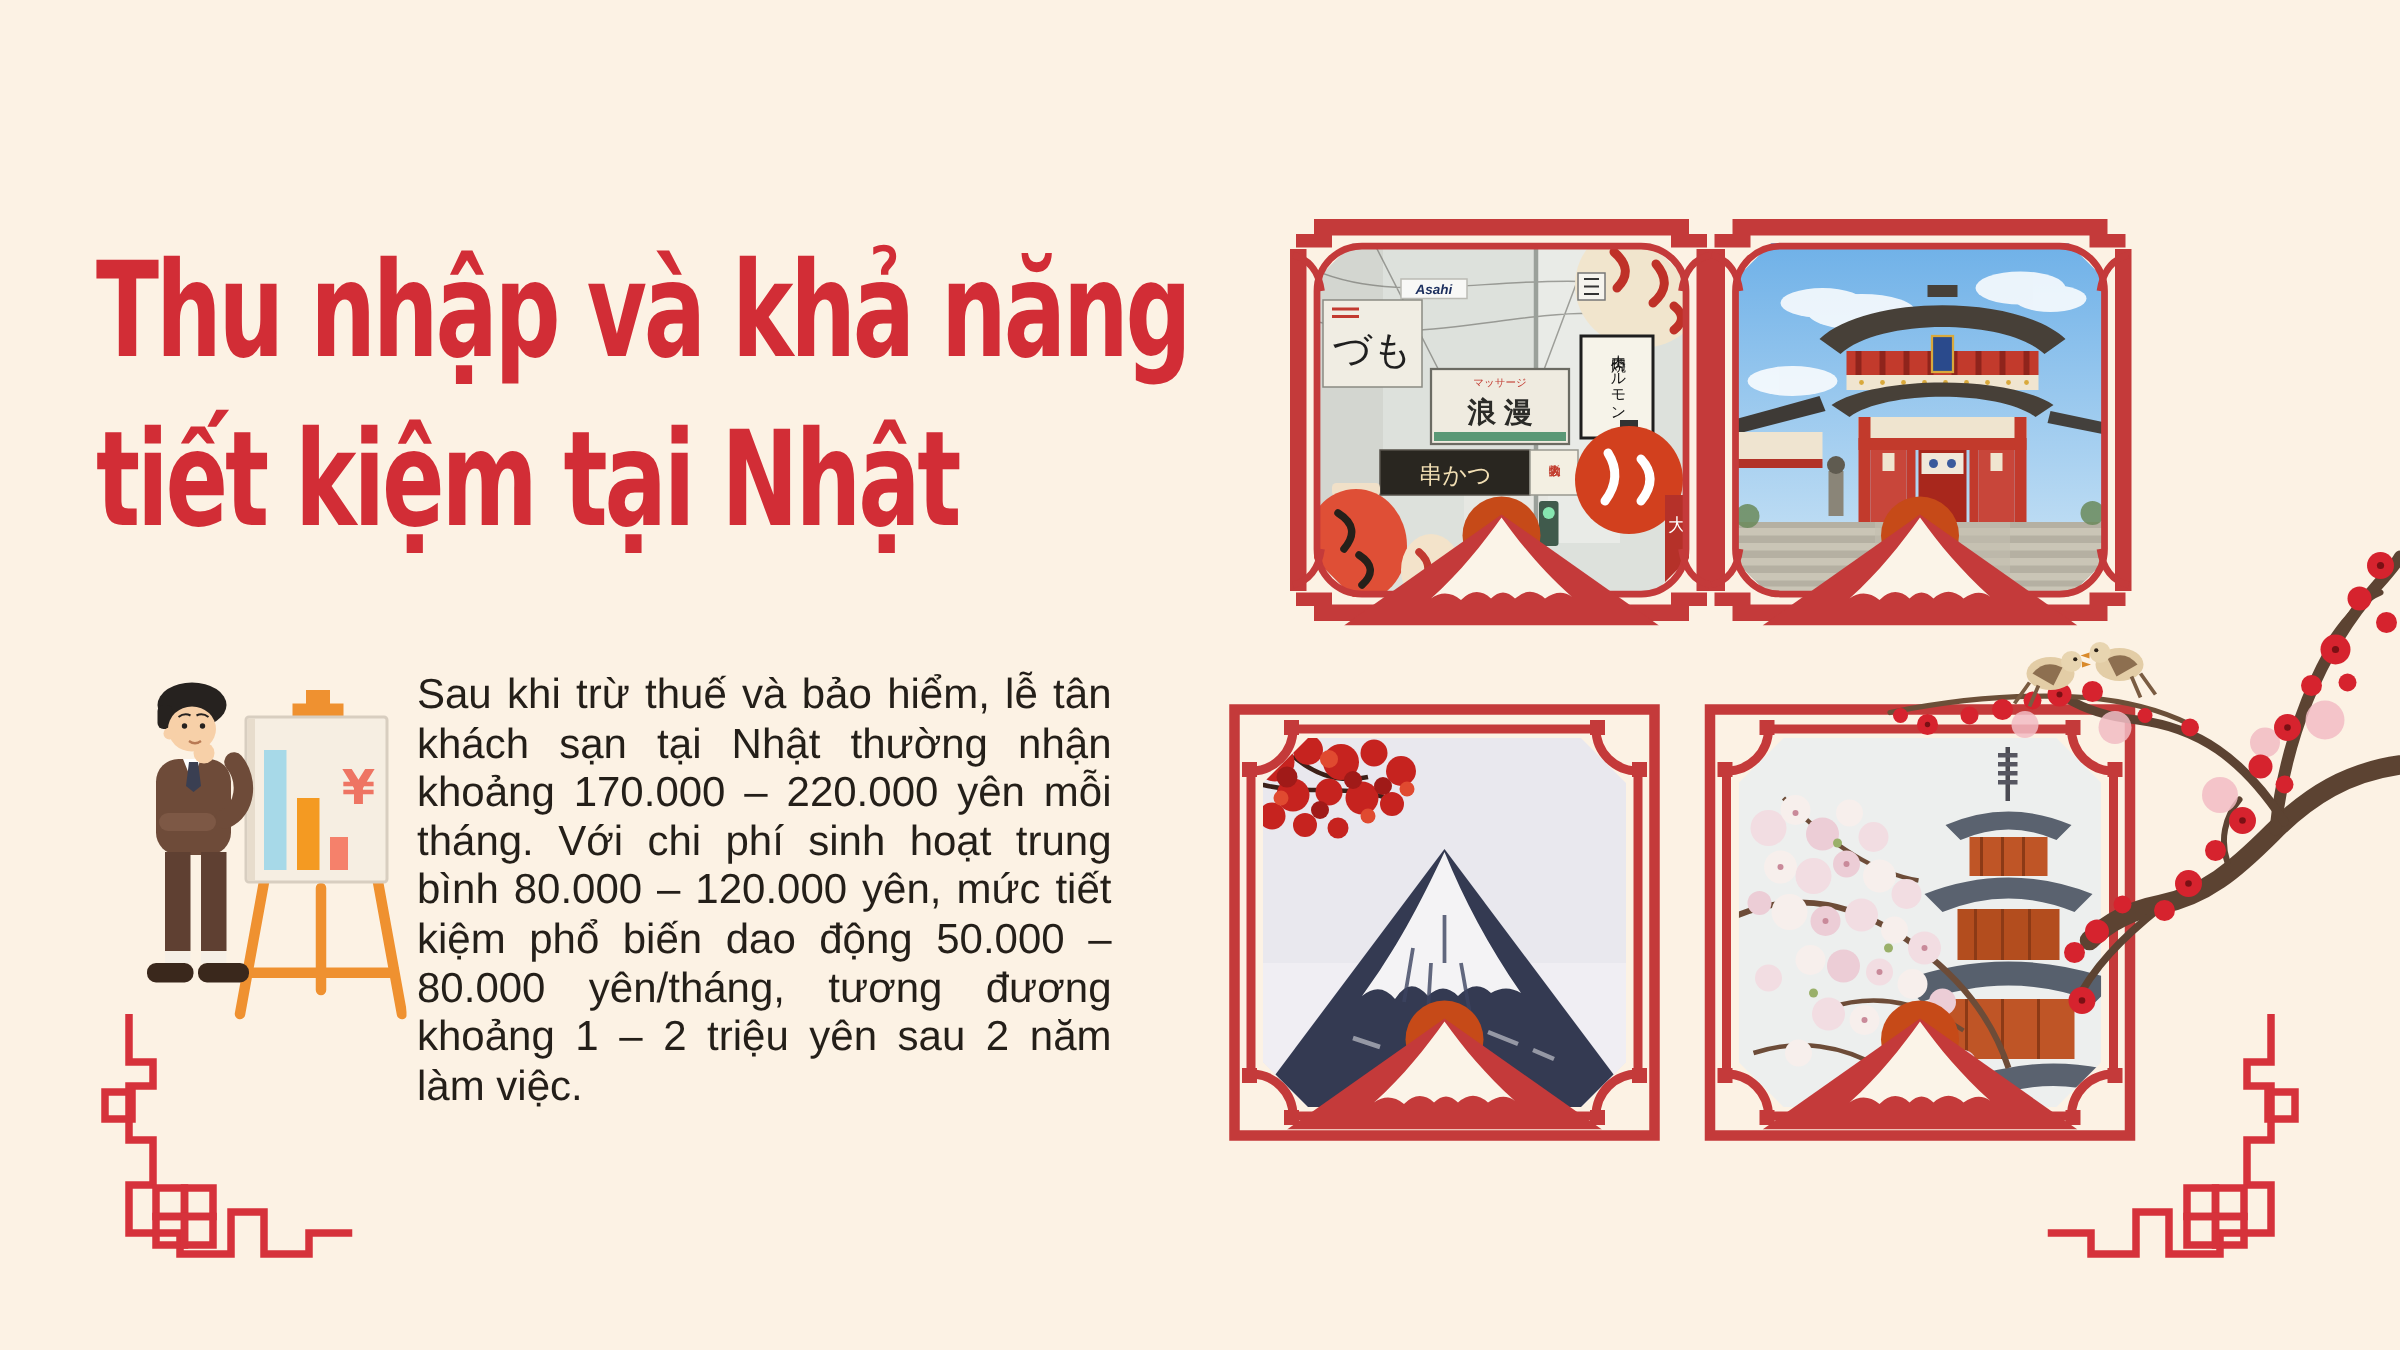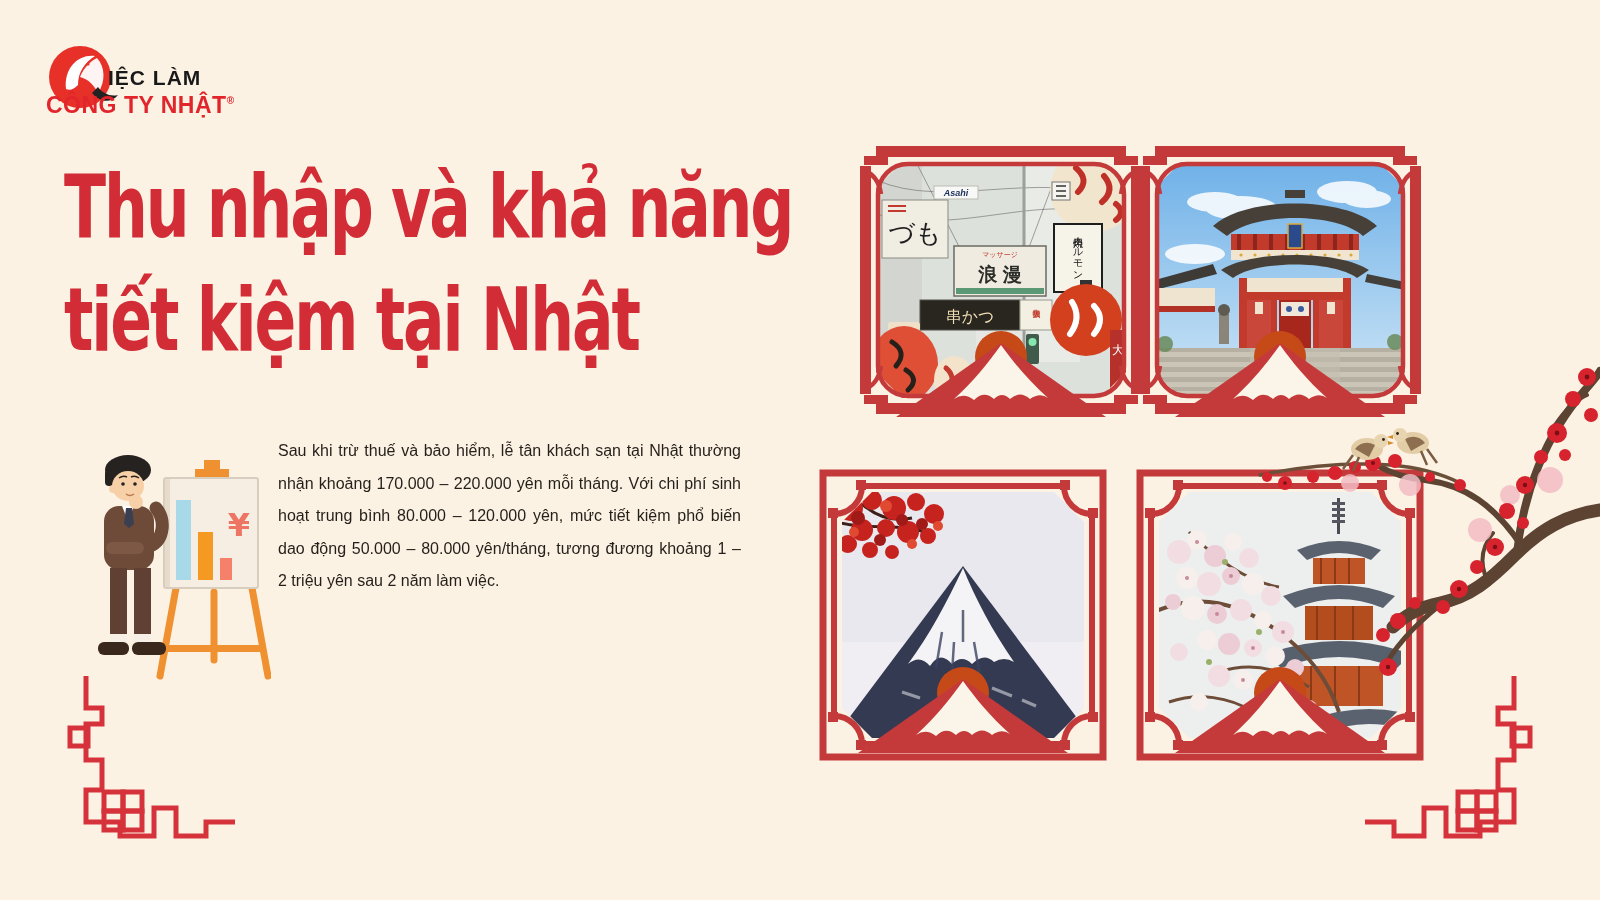--- a/index.html
+++ b/index.html
@@ -10,51 +10,40 @@
   .logo{position:absolute;left:44px;top:40px;width:280px;height:84px;}
   .logo svg{position:absolute;left:0;top:0;}
   .logo .brand-top{position:absolute;left:64px;top:26px;font-weight:bold;font-size:21px;letter-spacing:1px;color:#191919;white-space:nowrap;}
   .logo .brand-bottom{position:absolute;left:2px;top:52px;font-weight:bold;font-size:23px;letter-spacing:.5px;color:#e1252b;white-space:nowrap;}
   .logo .reg{font-size:10px;vertical-align:super;}
 
   
   .heading{position:absolute;left:64px;top:150px;color:#d22d36;font-family:"DejaVu Sans",sans-serif;font-weight:800;font-size:88px;line-height:113px;letter-spacing:-3px;transform:scaleX(.70);transform-origin:left top;white-space:nowrap;}
 
   
-  .body-text{position:absolute;left:278px;top:419px;width:463px;font-size:16px;line-height:32.6px;text-align:justify;color:#241f19;}
+  .body-text{position:absolute;left:278px;top:419px;width:463px;font-size:28px;line-height:32.6px;text-align:justify;color:#241f19;}
 
   
   .frame{position:absolute;margin:0;}
   .frame .photo{position:absolute;overflow:hidden;}
   .frame.style-a .photo{inset:22px 20px;clip-path:polygon(26px 0,calc(100% - 26px) 0,100% 26px,100% calc(100% - 26px),calc(100% - 26px) 100%,26px 100%,0 calc(100% - 26px),0 26px);}
   .frame.style-b .photo{inset:24px;clip-path:polygon(30px 0,calc(100% - 30px) 0,100% 30px,100% calc(100% - 30px),calc(100% - 30px) 100%,30px 100%,0 calc(100% - 30px),0 30px);}
   .frame .photo svg{position:absolute;inset:0;width:100%;height:100%;}
   .frame .frame-border{position:absolute;inset:0;z-index:3;pointer-events:none;}
   .frame .fuji-decal{position:absolute;left:calc(50% - 105px);width:210px;height:92px;z-index:4;pointer-events:none;}
   .frame.style-a .fuji-decal{bottom:3px;}
   .frame.style-b .fuji-decal{bottom:9px;}
 
   .overlay{position:absolute;pointer-events:none;}
 </style>
 </head>
 <body>
 
 <div class="canvas">
 
-  <div class="logo">
-    <svg width="74" height="76" viewBox="0 0 74 76">
-      <circle cx="36" cy="37" r="31" fill="#e73128"></circle>
-      <path d="M22 49 C20 28 34 14 51 16 C41 22 34 32 34 45 C30 49 26 51 22 49 Z" fill="#ffffff"></path>
-      <path d="M53 18 C61 27 62 41 54 53 C50 45 44 39 36 37 C40 27 47 21 53 18 Z" fill="#ffffff" opacity=".95"></path>
-      <path d="M48 53 C56 63 68 63 74 55 C66 57 58 53 54 47 Z" fill="#222222"></path>
-      <circle cx="44" cy="24" r="1.6" fill="#e73128"></circle>
-    </svg>
-    <div class="brand-top">IỆC LÀM</div>
-    <div class="brand-bottom"><span>CÔNG TY NHẬT</span><span class="reg">®</span></div>
-  </div>
 
   <div class="heading">
     <div>Thu nhập và khả năng</div>
     <div>tiết kiệm tại Nhật</div>
   </div>
 
   <p class="body-text">Sau khi trừ thuế và bảo hiểm, lễ tân khách sạn tại Nhật thường nhận khoảng 170.000 – 220.000 yên mỗi tháng. Với chi phí sinh hoạt trung bình 80.000 – 120.000 yên, mức tiết kiệm phổ biến dao động 50.000 – 80.000 yên/tháng, tương đương khoảng 1 – 2 triệu yên sau 2 năm làm việc.</p>
 
   <svg class="overlay" style="left:76px;top:448px;" width="195" height="235" viewBox="0 0 195 235">
 

